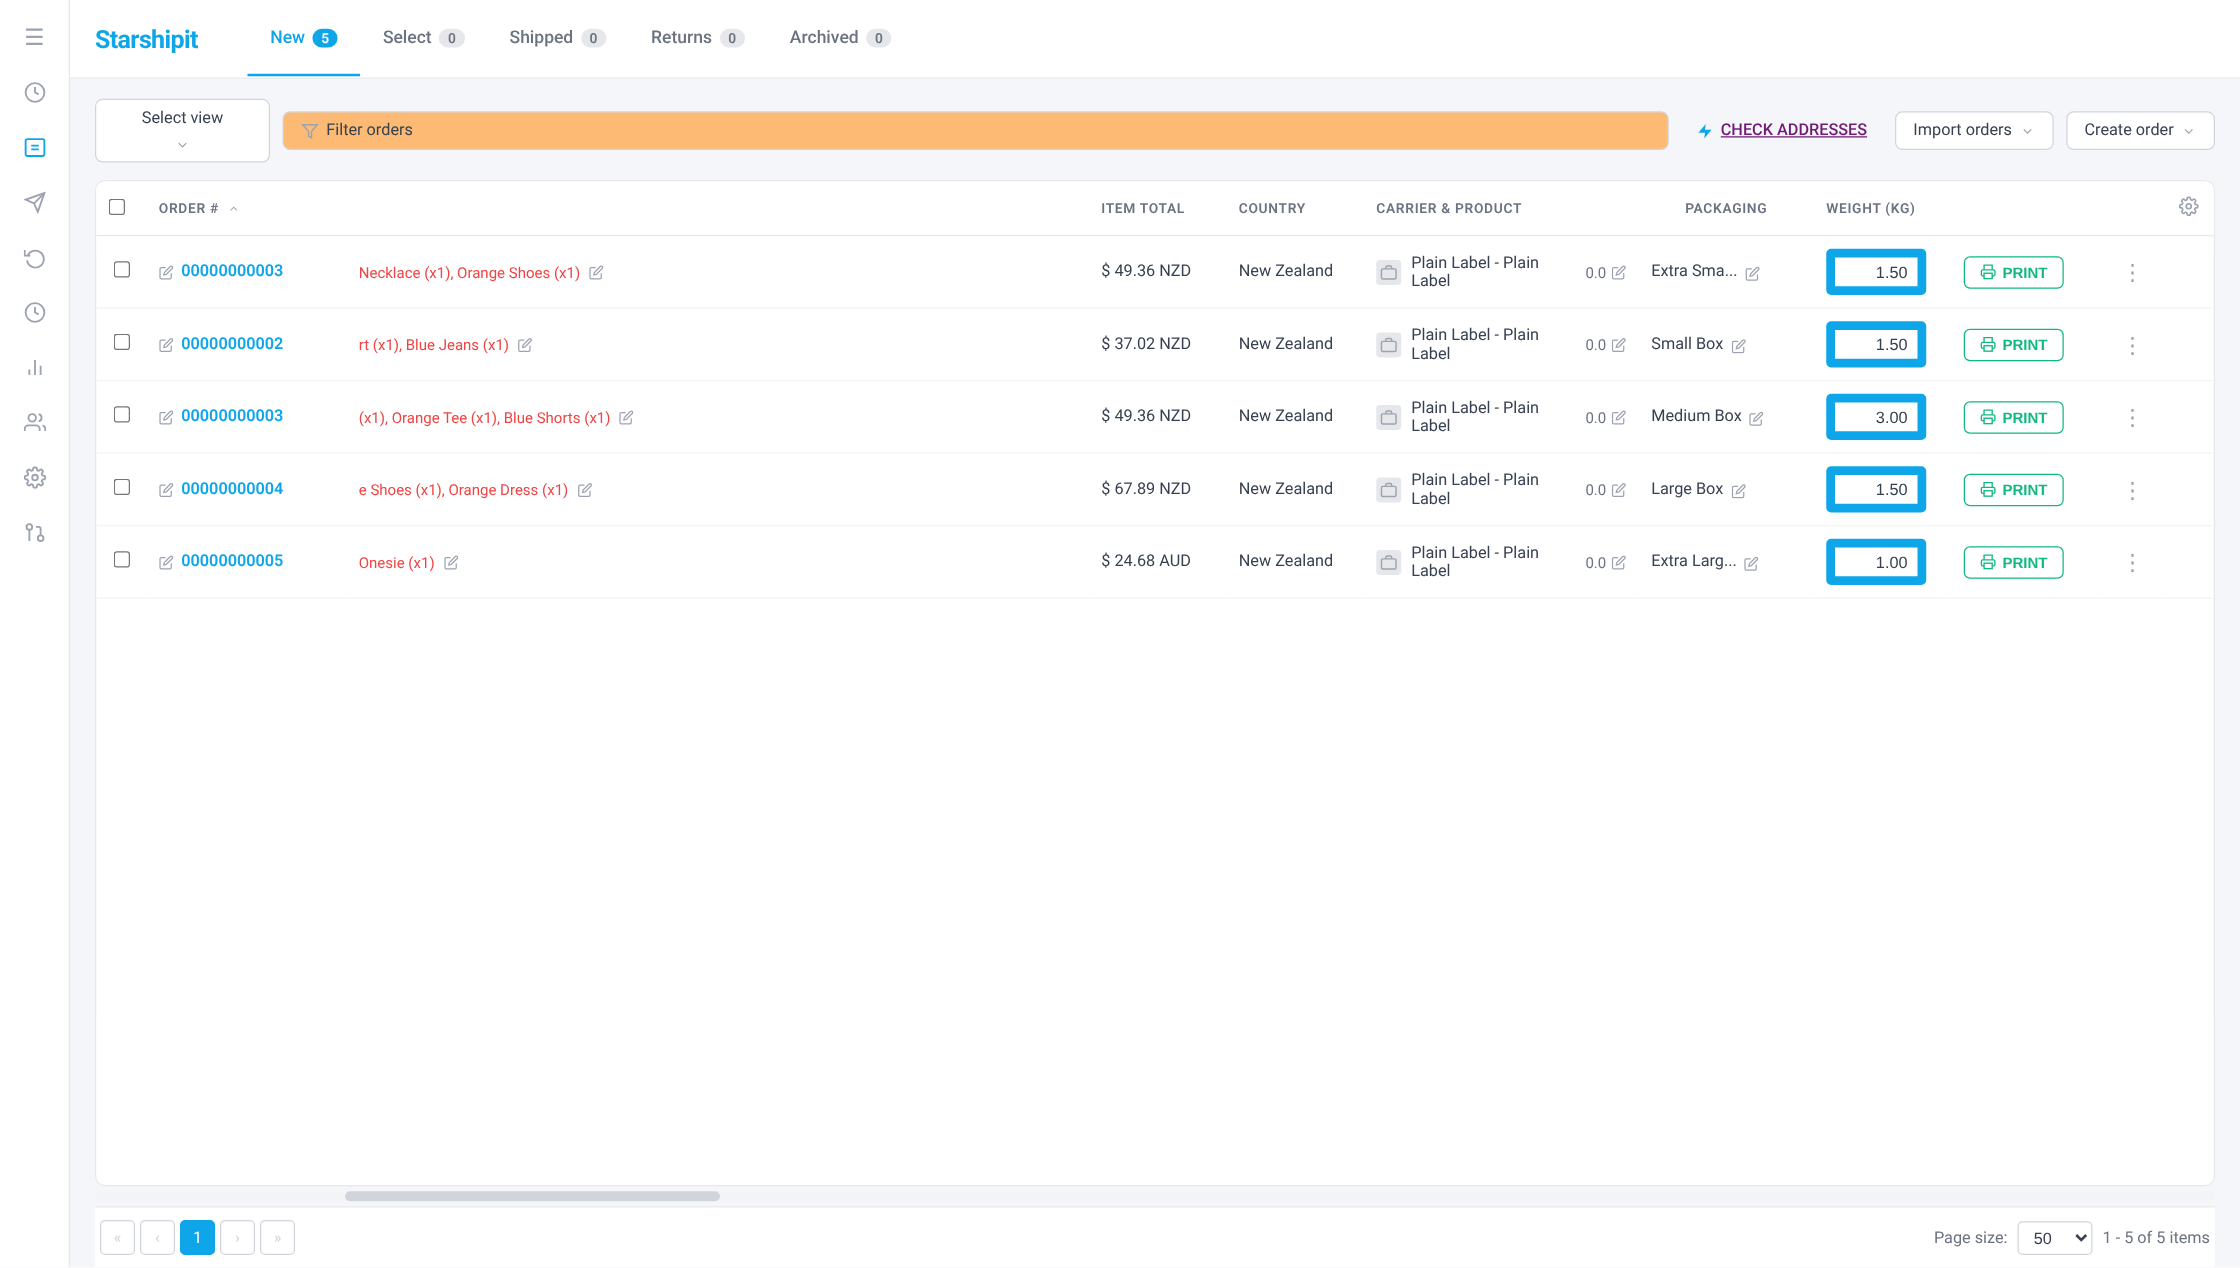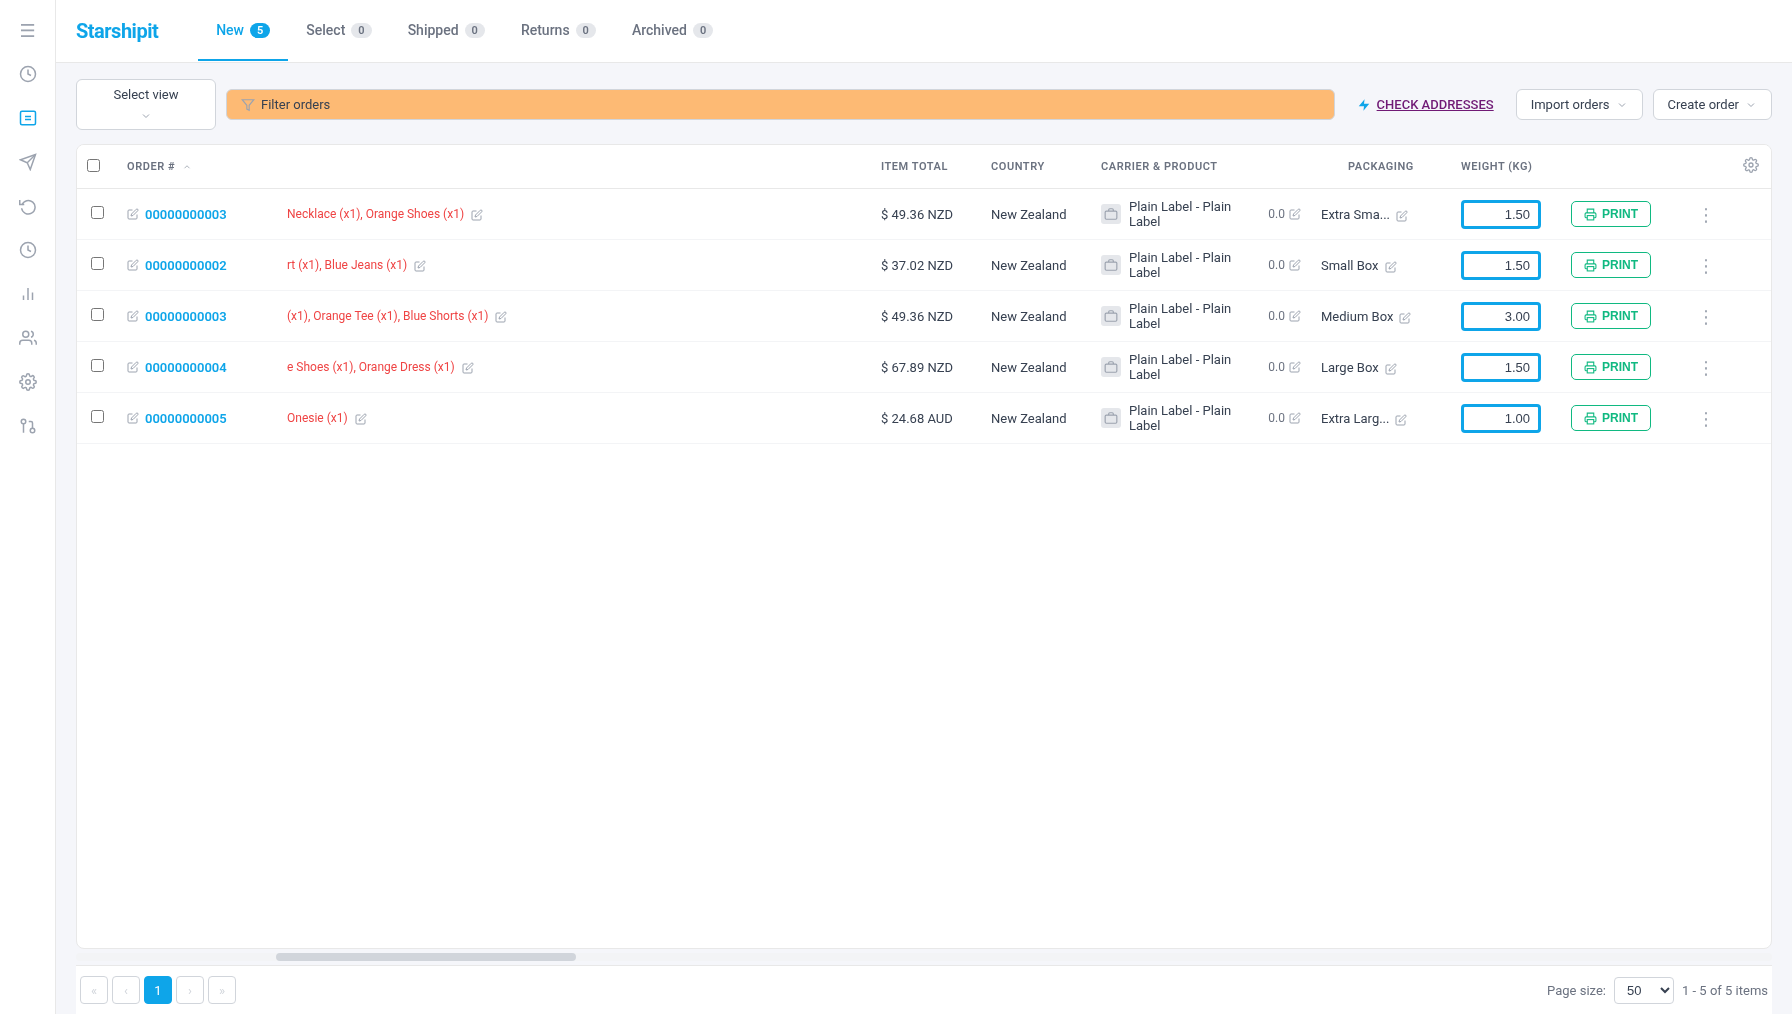--- a/index.html
+++ b/index.html
@@ -292,21 +292,21 @@
     .packaging-cell {
       display: flex;
       align-items: flex-end;
       gap: 6px;
     }
     .packaging-text {
       color: #374151;
       font-size: 13px;
     }
     .weight-input {
-      border: 3px solid #0ea5e9;
+      border: 7px solid #0ea5e9;
       border-radius: 4px;
       padding: 4px 8px;
       font-size: 13px;
       width: 80px;
       text-align: right;
       color: #374151;
     }
     .print-btn {
       display: flex;
       align-items: center;

